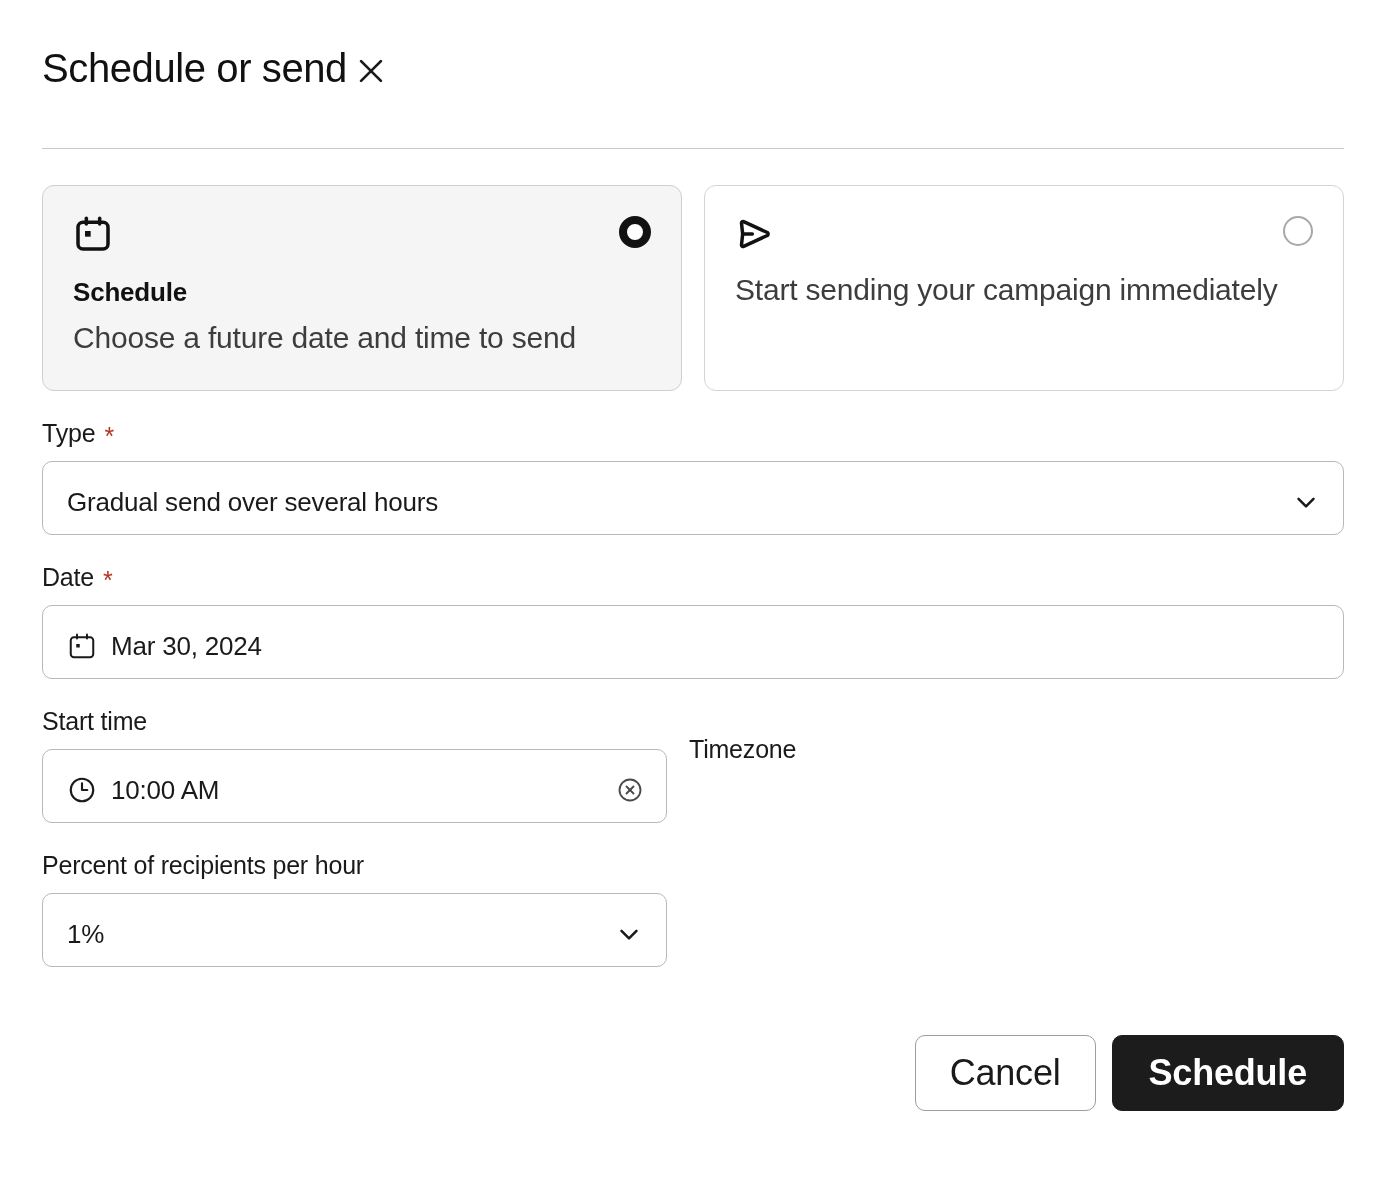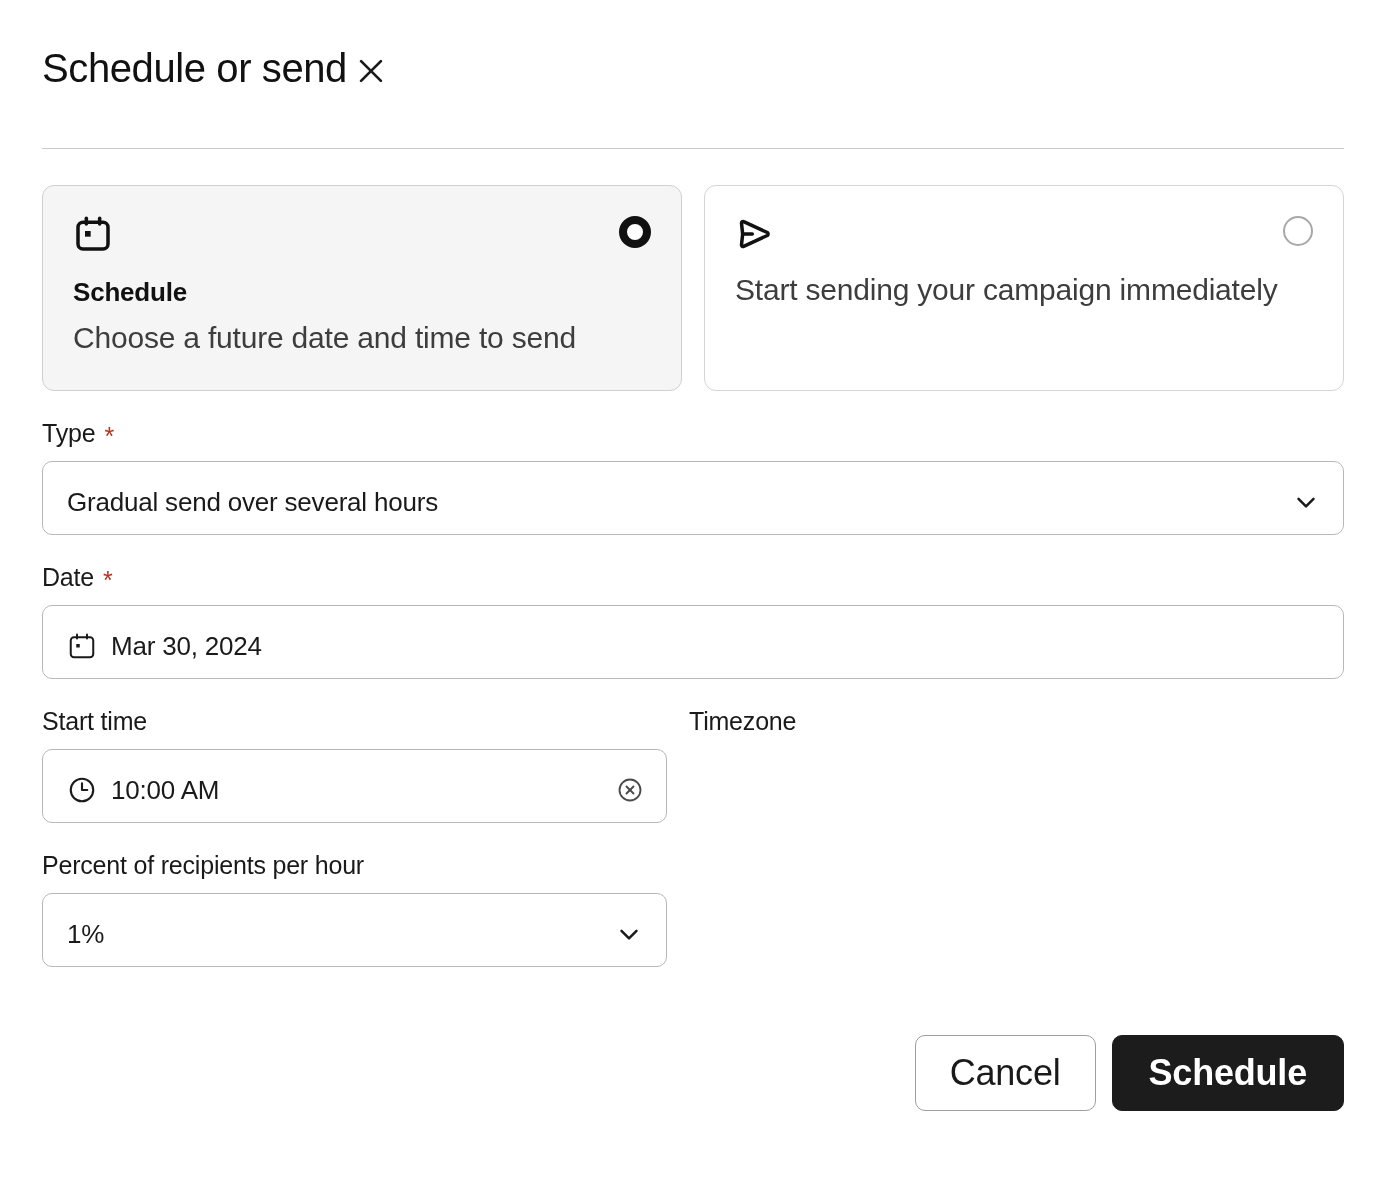--- a/index.html
+++ b/index.html
@@ -162,21 +162,21 @@
     text-overflow: ellipsis;
   }
   .leading-icon { flex: none; display: flex; align-items: center; }
   .trailing-icon { flex: none; display: flex; align-items: center; }
 
   .row-2 {
     display: flex;
     gap: 22px;
   }
   .col-half { width: 625px; flex: none; }
-  .col-half.right { width: 630px; }
+  .col-half.right { width: 630px; margin-top: 28px; }
 
   
   .footer {
     display: flex;
     justify-content: flex-end;
     align-items: center;
     gap: 16px;
     margin-top: 68px;
   }
   .btn {

